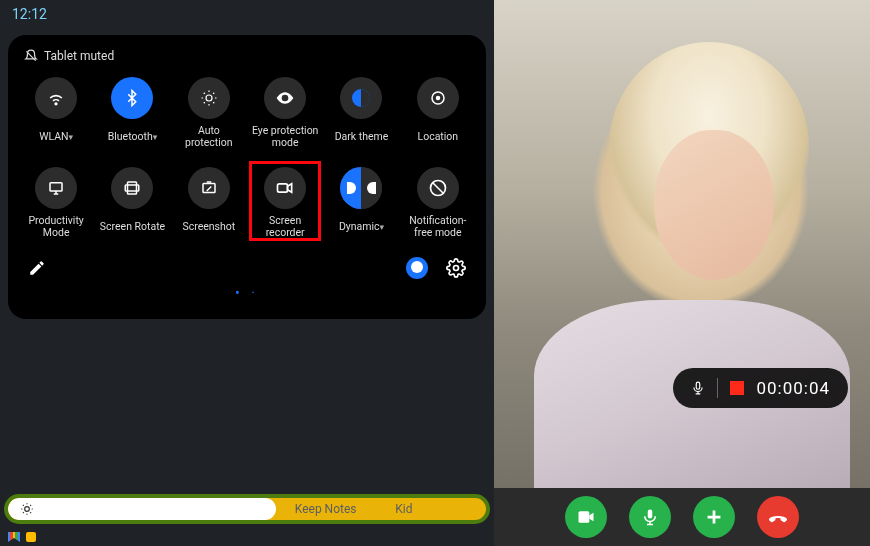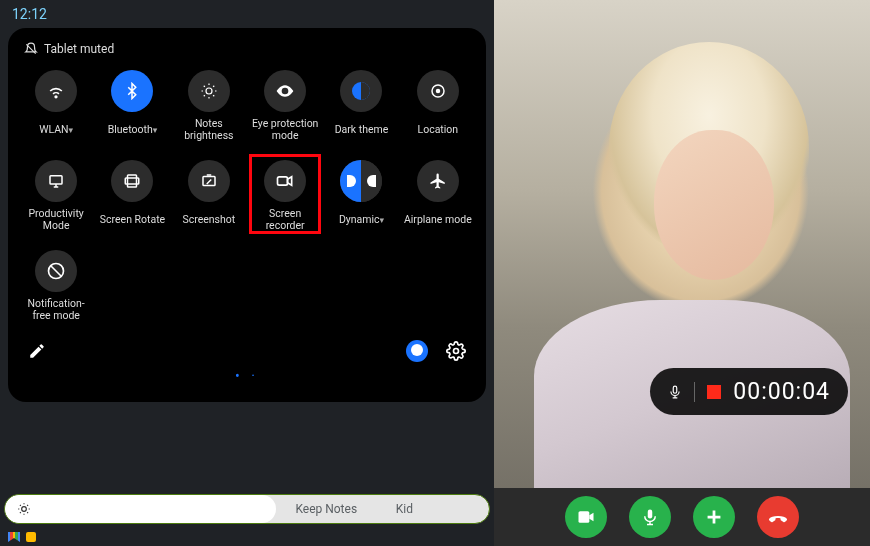--- a/index.html
+++ b/index.html
@@ -23,21 +23,21 @@
     height: 546px;
     position: relative;
     background: #333;
   }
   .status-bar {
     padding: 6px 12px;
     font-size: 14px;
     color: #7dd3fc;
   }
   .qs-panel {
-    margin: 0 8px;
+    margin: 7px 8px;
     background: #000;
     border-radius: 18px;
     padding: 12px 10px 18px 10px;
   }
   .muted-row {
     display: flex;
     align-items: center;
     gap: 6px;
     font-size: 12px;
     color: #ddd;
@@ -117,23 +117,23 @@
     bottom: 22px;
     left: 0;
     width: 100%;
     padding: 0 4px;
     display: flex;
     align-items: center;
   }
   .brightness-track {
     flex: 1;
     height: 30px;
-    border: 1px solid #4d7c0f;
+    border: 4px solid #4d7c0f;
     border-radius: 16px;
-    background: #e5e5e5;
+    background: #eab308;
     position: relative;
     overflow: hidden;
   }
   .brightness-fill {
     position: absolute;
     left: 0; top: 0; bottom: 0;
     width: 56%;
     background: #fff;
     border-radius: 16px;
   }
@@ -215,21 +215,21 @@
     width: 1px;
     height: 20px;
     background: #666;
   }
   .rec-pill .rec-square {
     width: 14px;
     height: 14px;
     background: #ff2a1a;
   }
   .rec-pill .timer {
-    font-size: 23px;
+    font-size: 17px;
     letter-spacing: 1px;
     font-weight: 400;
   }
   .call-bar {
     position: absolute;
     bottom: 0;
     left: 0; right: 0;
     height: 58px;
     background: #2b2b2b;
     display: flex;
@@ -315,21 +315,21 @@
       <div class="tile">
         <div class="circle">
             <span>
               <svg width="18" height="18" viewBox="0 0 24 24" fill="none" stroke="#fff" stroke-width="1.6">
                 <circle cx="12" cy="12" r="4"></circle>
                 <path d="M12 2v2M12 20v2M4 12H2M22 12h-2M5 5l1.5 1.5M17.5 17.5L19 19M5 19l1.5-1.5M17.5 6.5L19 5"></path>
               </svg>
             </span>
           </div>
         <div class="label-row">
-            <span class="label">Notes brightness</span>
+            <span class="label">Auto protection</span>
           </div>
       </div>
 
 
       <div class="tile">
         <div class="circle">
             <span>
               <svg width="20" height="20" viewBox="0 0 24 24" fill="#fff">
                 <path d="M12 5C6 5 2 12 2 12s4 7 10 7 10-7 10-7-4-7-10-7zm0 11a4 4 0 1 1 0-8 4 4 0 0 1 0 8z"></path>
                 <circle cx="12" cy="12" r="2" fill="#2c2c2c"></circle>
@@ -442,32 +442,20 @@
                 </svg>
               </span>
             </span>
           </div>
         <div class="label-row">
             <span class="label">Dynamic</span>
             <span class="chev">▾</span>
           </div>
       </div>
 
-      <div class="tile">
-        <div class="circle">
-            <span>
-              <svg width="18" height="18" viewBox="0 0 24 24" fill="#fff">
-                <path d="M21 16v-2l-8-5V3.5a1.5 1.5 0 0 0-3 0V9l-8 5v2l8-2.5V19l-2 1.5V22l3.5-1 3.5 1v-1.5L13 19v-5.5z"></path>
-              </svg>
-            </span>
-          </div>
-        <div class="label-row">
-            <span class="label">Airplane mode</span>
-          </div>
-      </div>
 
       <div class="tile">
         <div class="circle">
             <span>
               <svg width="20" height="20" viewBox="0 0 24 24" fill="none" stroke="#fff" stroke-width="2">
                 <circle cx="12" cy="12" r="9"></circle>
                 <path d="M6 6l12 12"></path>
               </svg>
             </span>
           </div>

